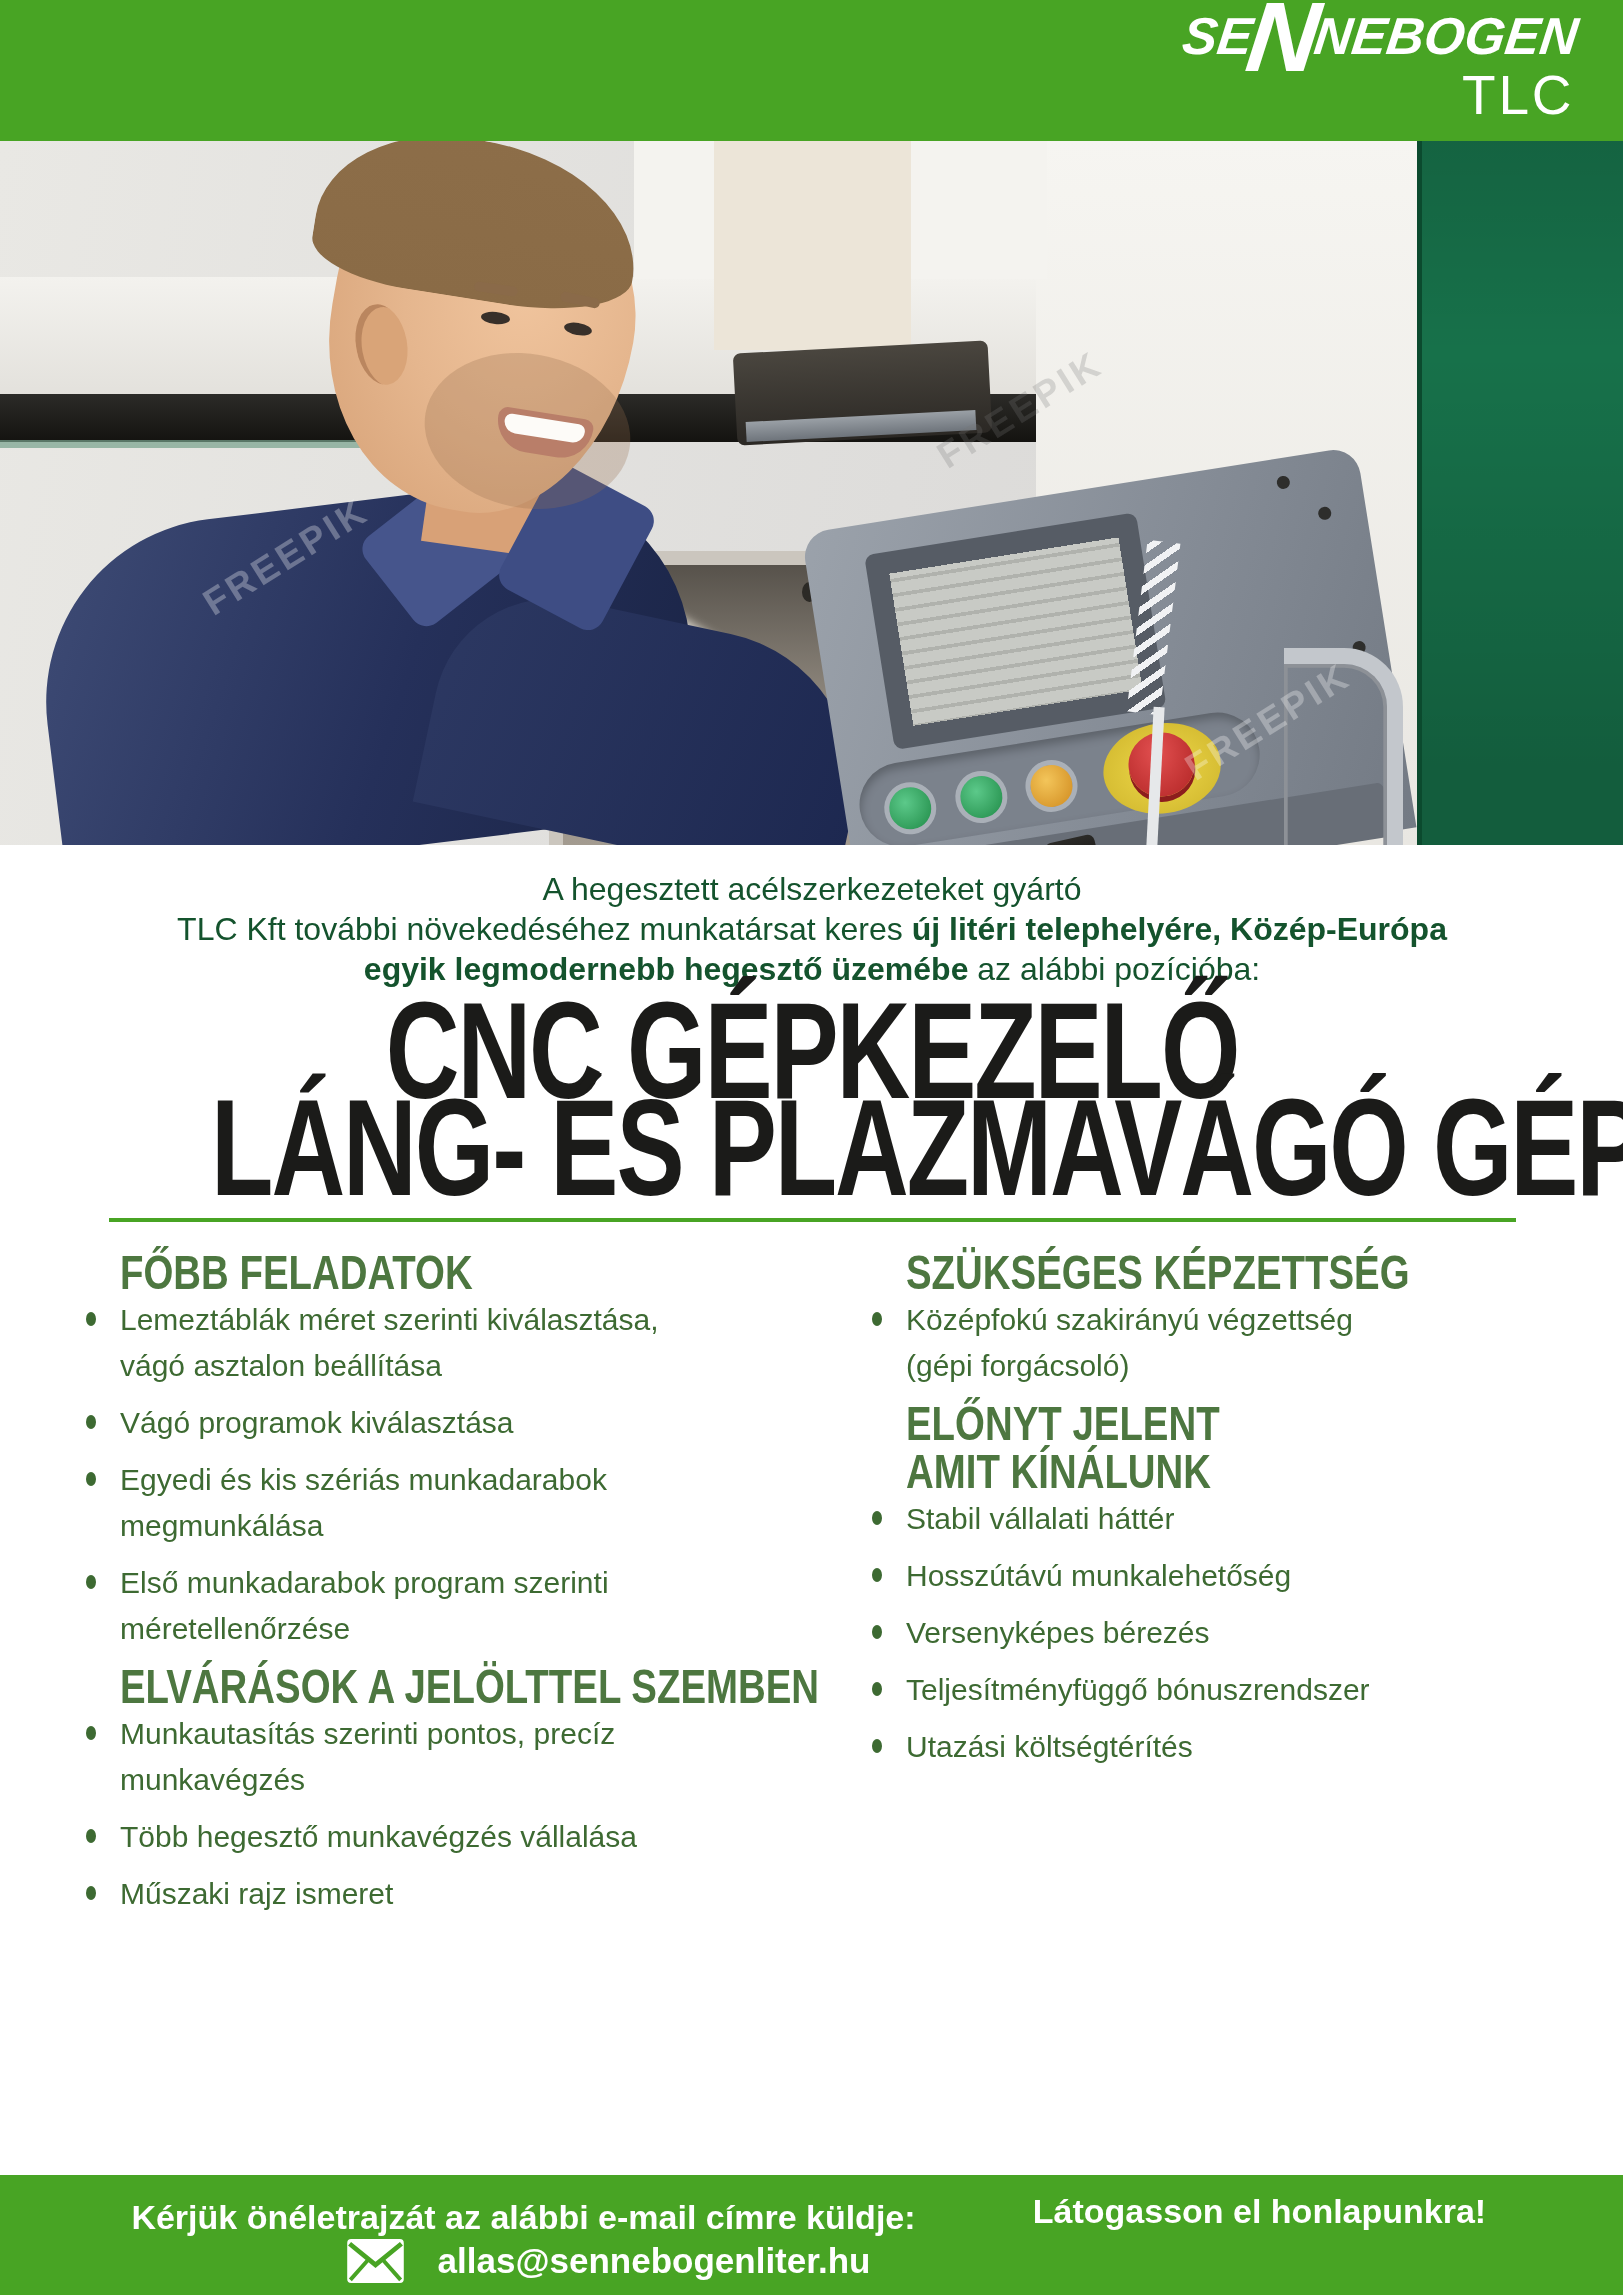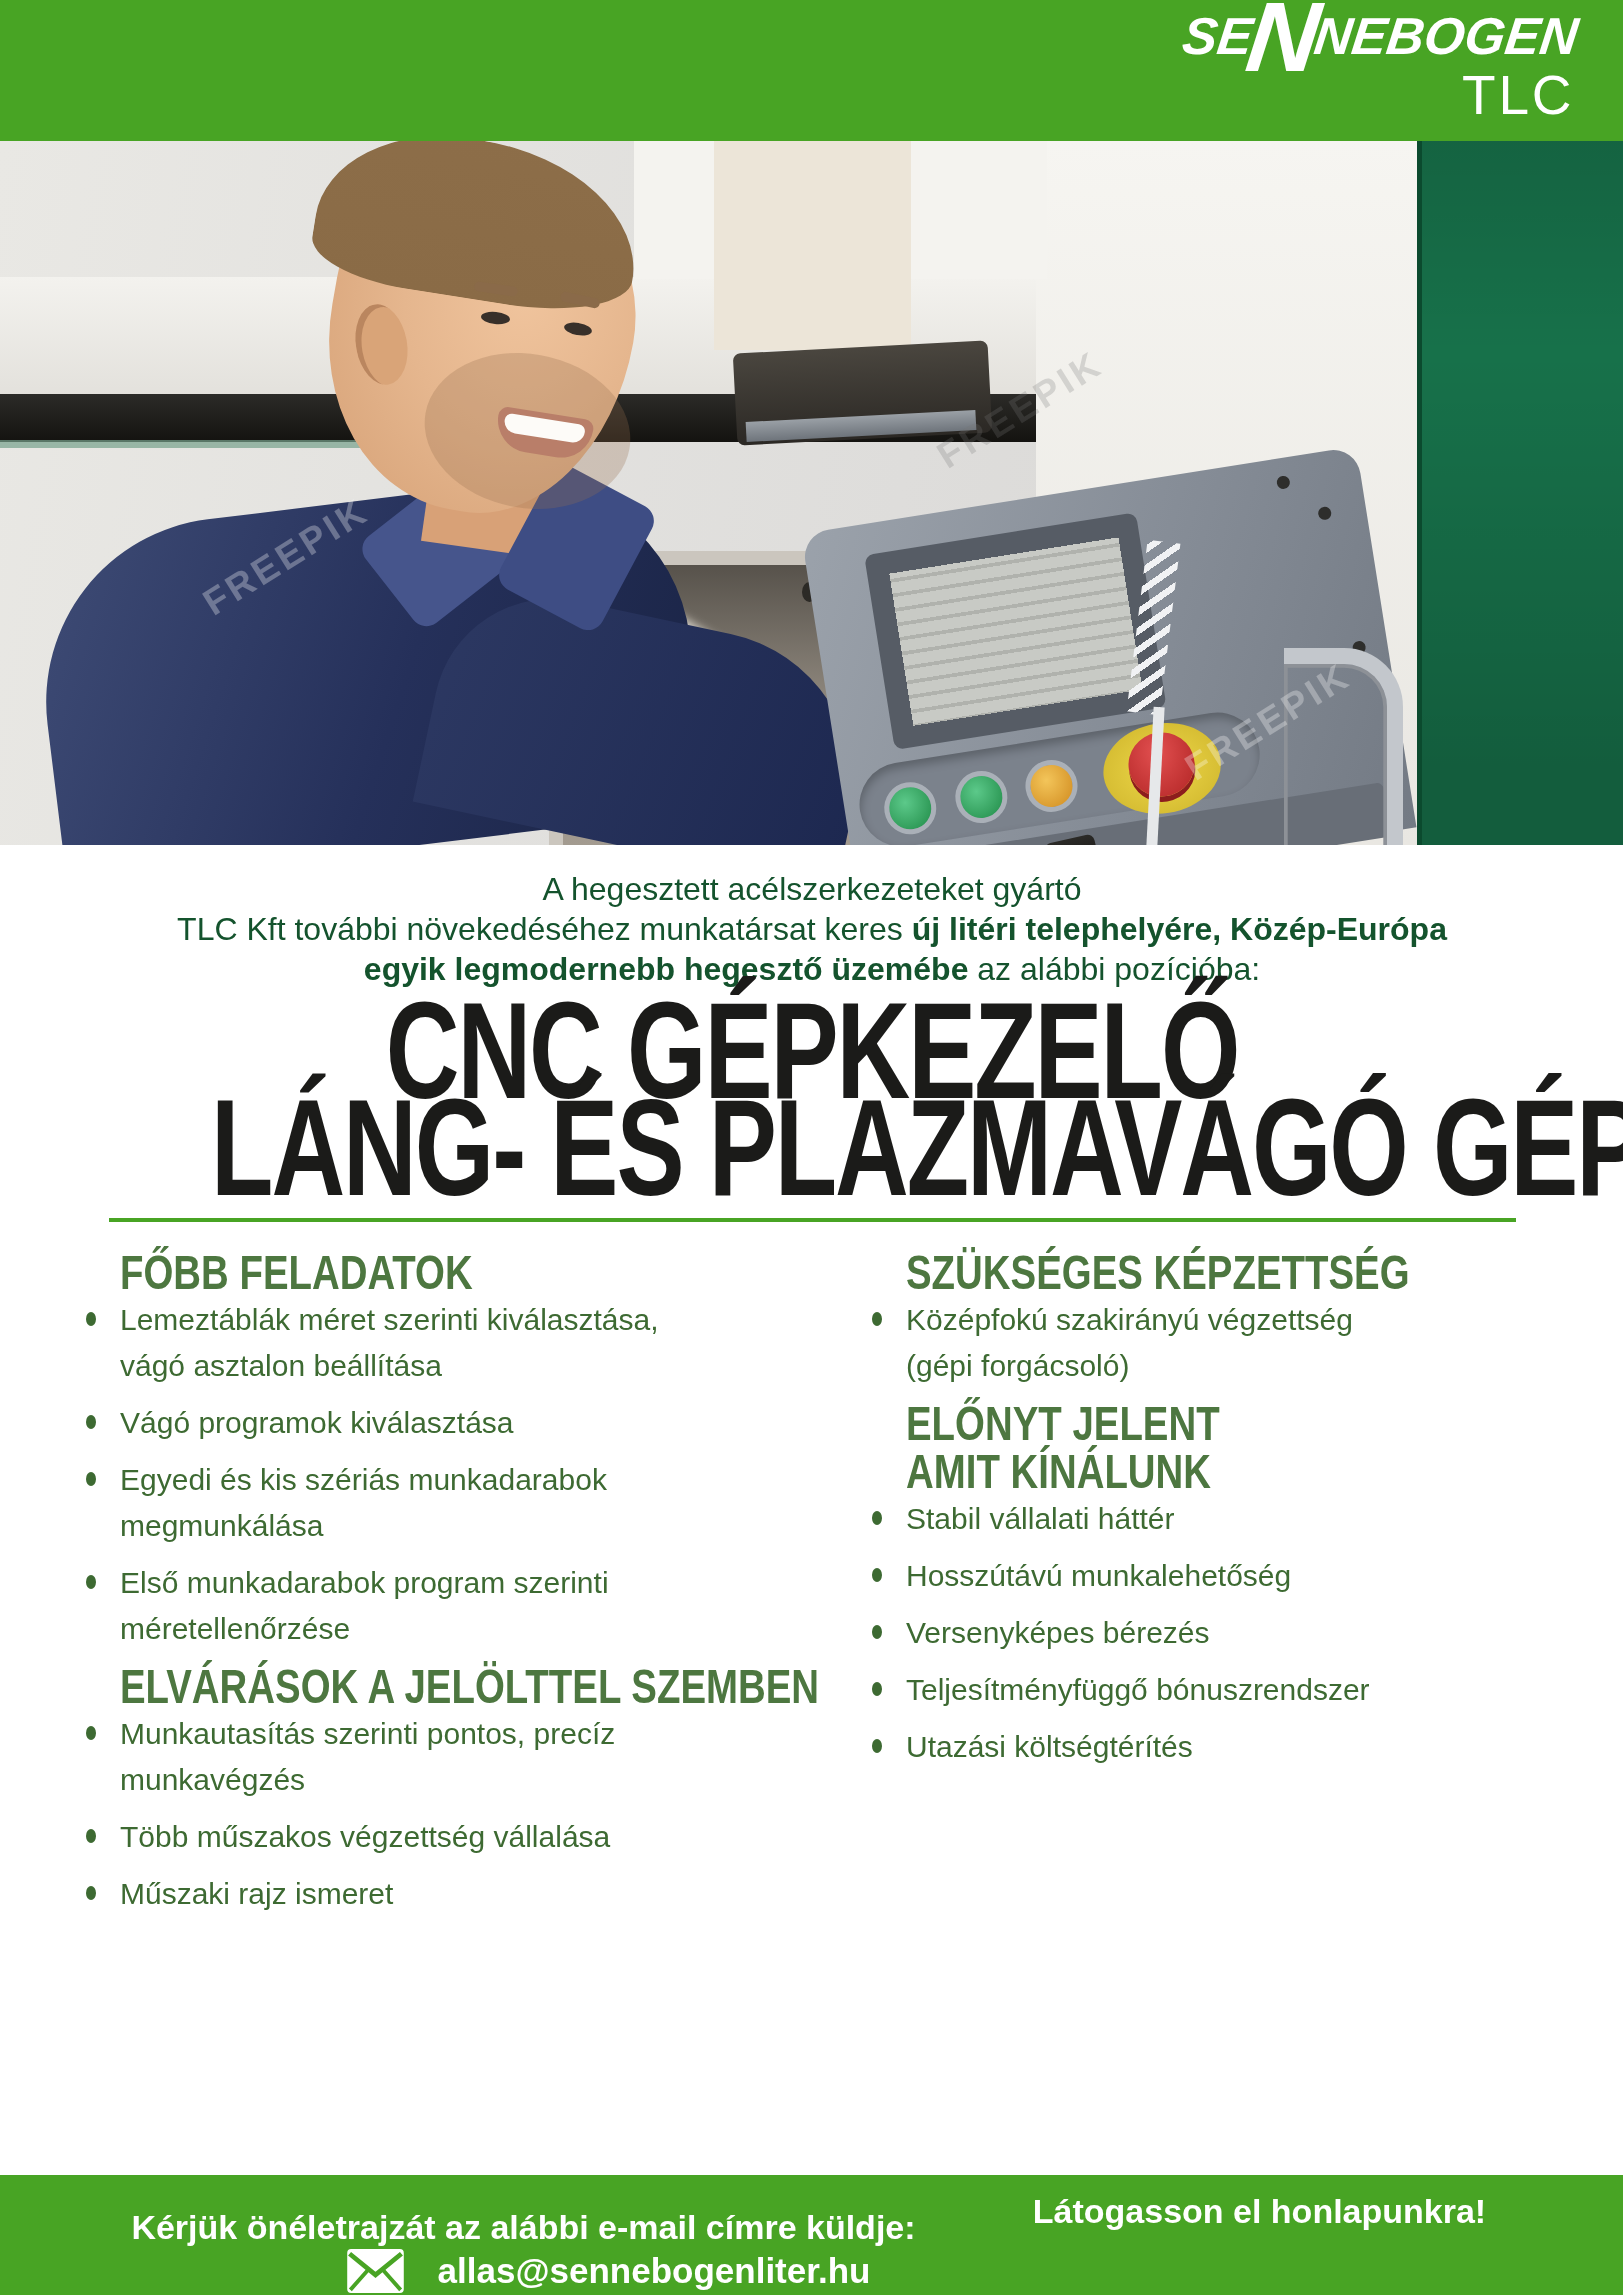--- a/index.html
+++ b/index.html
@@ -113,21 +113,21 @@
   .col-left .blist{width:634px;}
   .col-right .blist{width:533px;}
   .mt-list{margin-top:66px;}
   .mt-h2a{margin-top:40px;}
   .mt-list2{margin-top:55px;}
   .mt-h2b{margin-top:24px;}
   .mt-list3{margin-top:59px;}
 
   
   .footer{position:absolute;left:0;bottom:0;width:100%;height:121px;background:#48A424;color:#fff;display:flex;}
-  .f-left{width:946px;padding-left:101px;padding-top:33px;text-align:center;box-sizing:border-box;}
+  .f-left{width:946px;padding-left:101px;padding-top:23px;text-align:center;box-sizing:border-box;}
   .f-right{flex:1;padding-top:16.5px;padding-right:51px;text-align:center;}
   .f-label{font-size:34px;font-weight:bold;line-height:1.15;}
   .f-row{margin-top:2px;display:flex;align-items:center;justify-content:center;gap:34px;}
   .f-left .f-row{margin-left:170px;}
   .f-strong{font-size:35px;font-weight:bold;}
 </style>
 </head>
 <body>
 
 <div class="page">
@@ -227,21 +227,21 @@
       <h2 class="sec">FŐBB FELADATOK</h2>
       <ul class="blist mt-list">
         <li>Lemeztáblák méret szerinti kiválasztása, vágó asztalon beállítása</li>
         <li>Vágó programok kiválasztása</li>
         <li>Egyedi és kis szériás munkadarabok megmunkálása</li>
         <li>Első munkadarabok program szerinti méretellenőrzése</li>
       </ul>
       <h2 class="sec mt-h2a">ELVÁRÁSOK A JELÖLTTEL SZEMBEN</h2>
       <ul class="blist mt-list2">
         <li>Munkautasítás szerinti pontos, precíz munkavégzés</li>
-        <li>Több műszakos végzettség vállalása</li>
+        <li>Több hegesztő munkavégzés vállalása</li>
         <li>Műszaki rajz ismeret</li>
       </ul>
     </div>
 
     <div class="col-right">
       <h2 class="sec">SZÜKSÉGES KÉPZETTSÉG</h2>
       <ul class="blist mt-list">
         <li>Középfokú szakirányú végzettség (gépi forgácsoló)</li>
       </ul>
       <h2 class="sec mt-h2a">ELŐNYT JELENT</h2>

